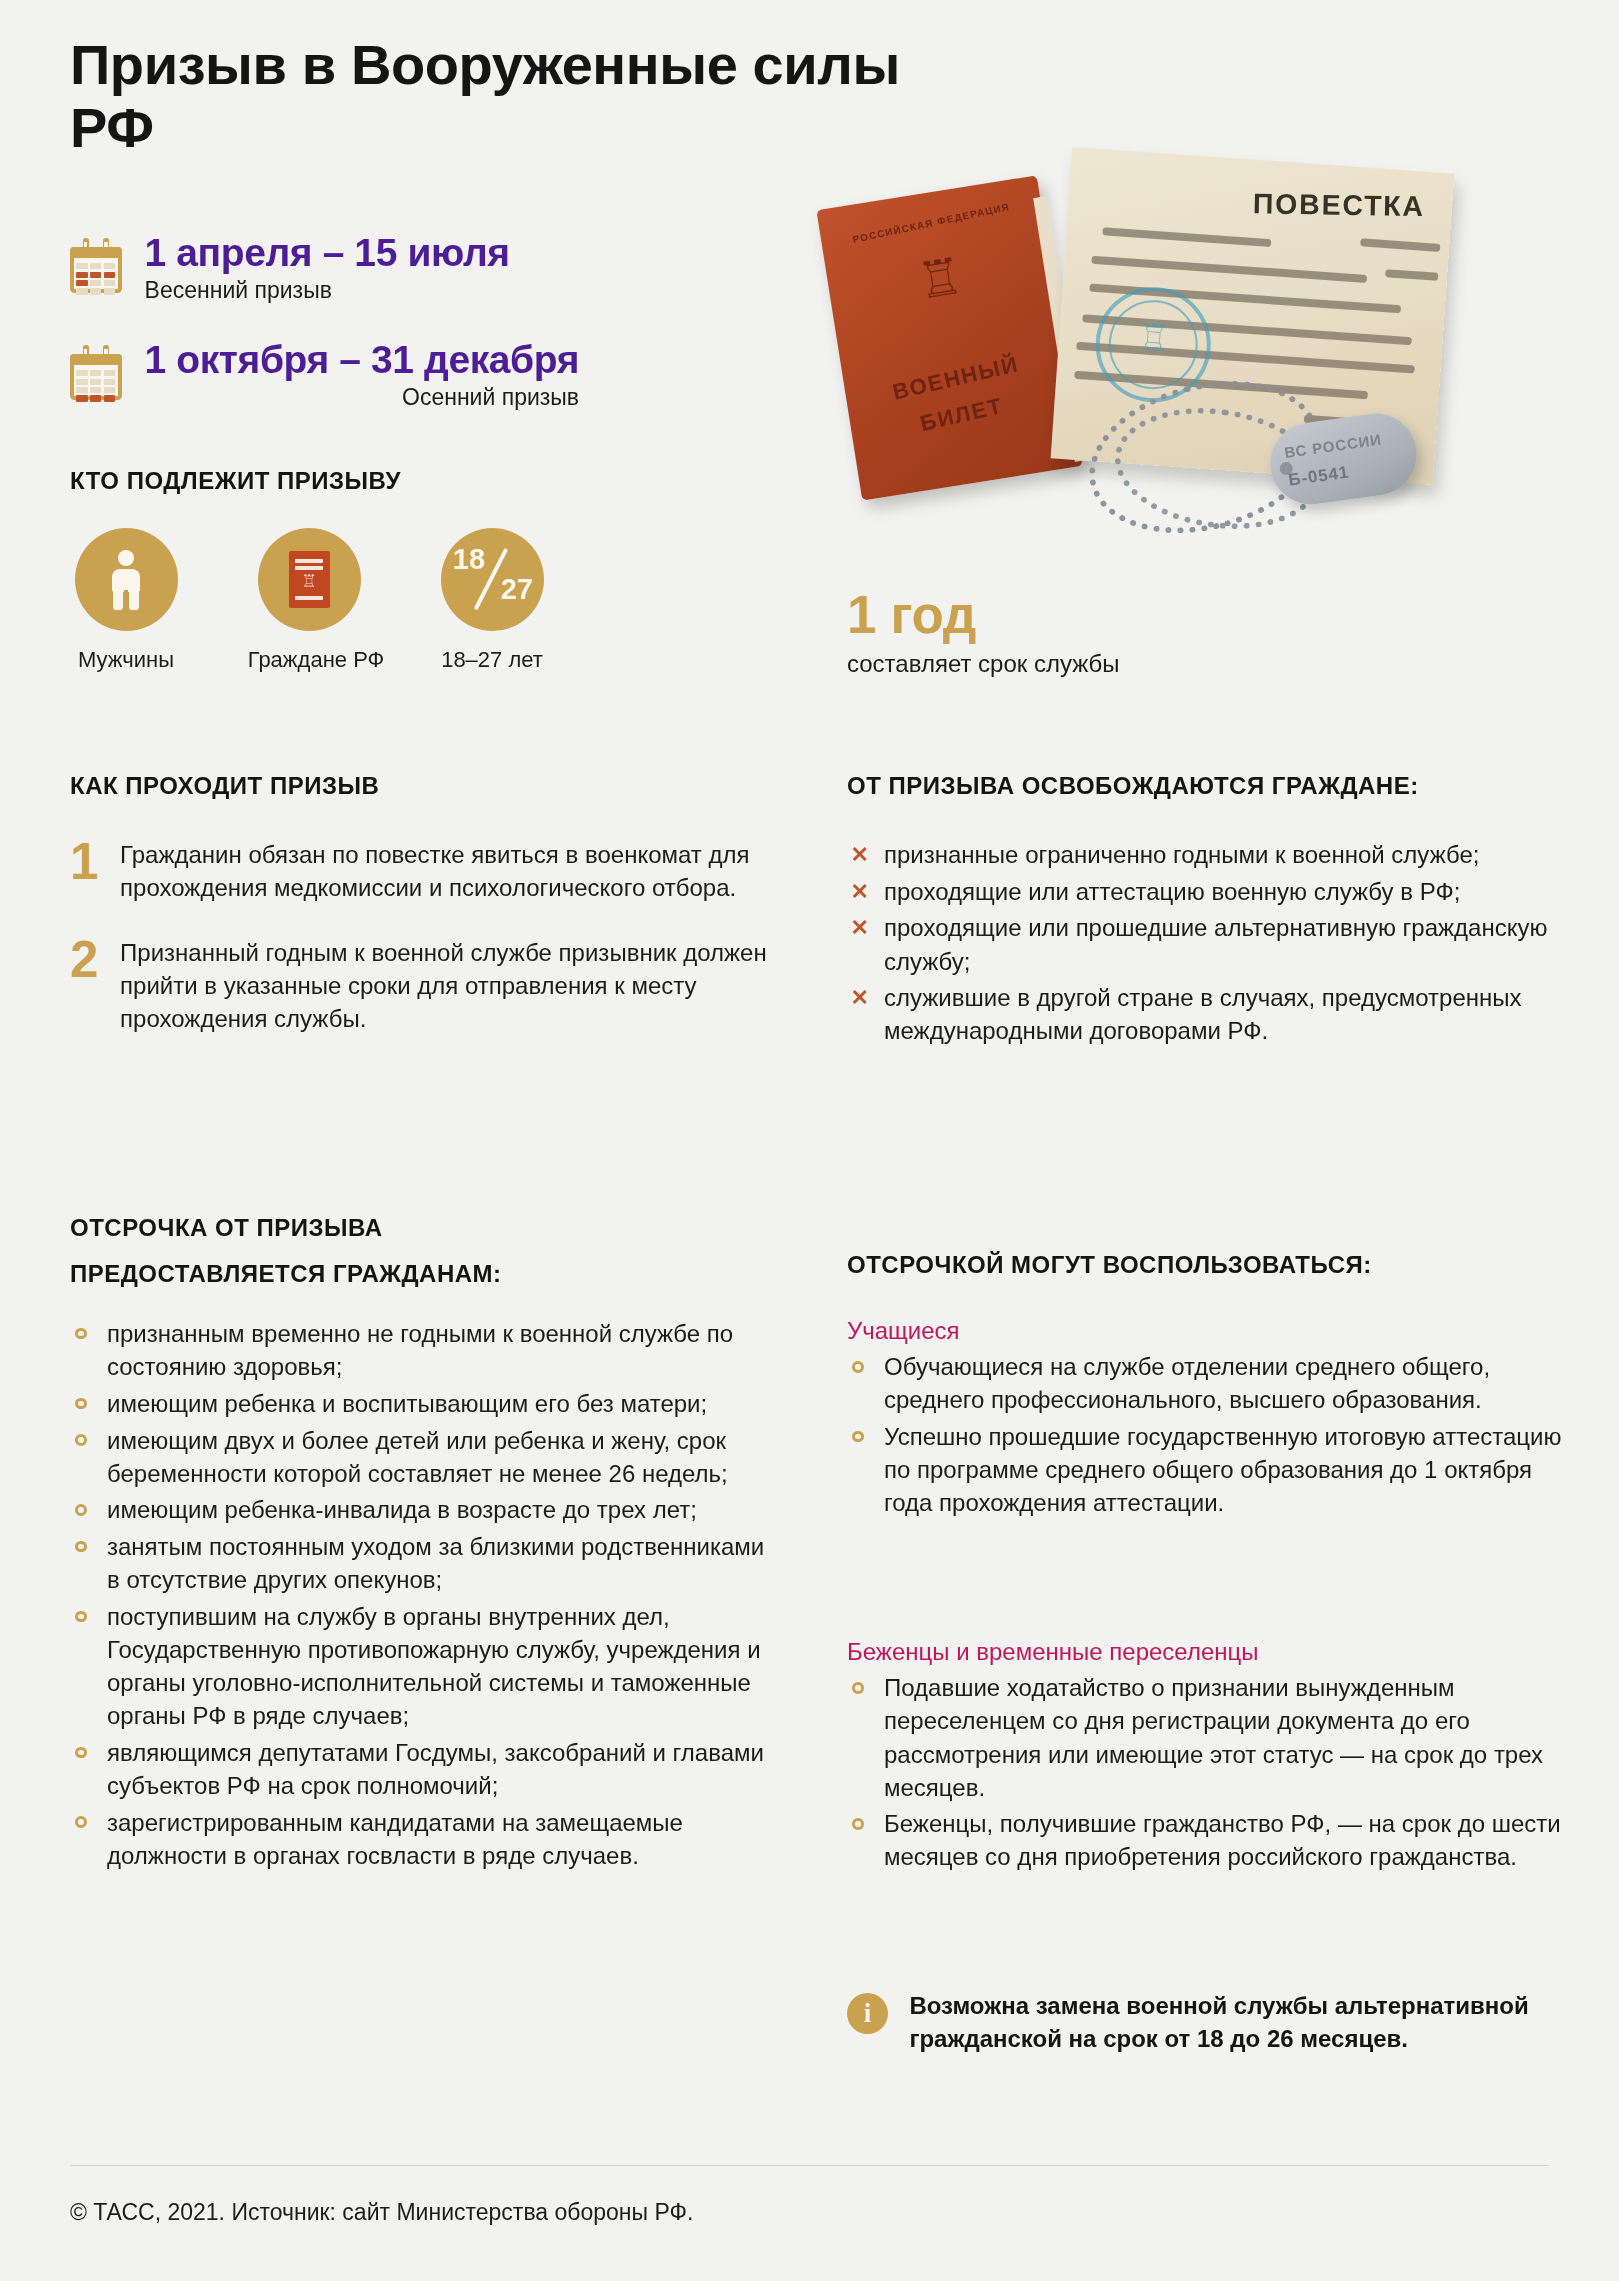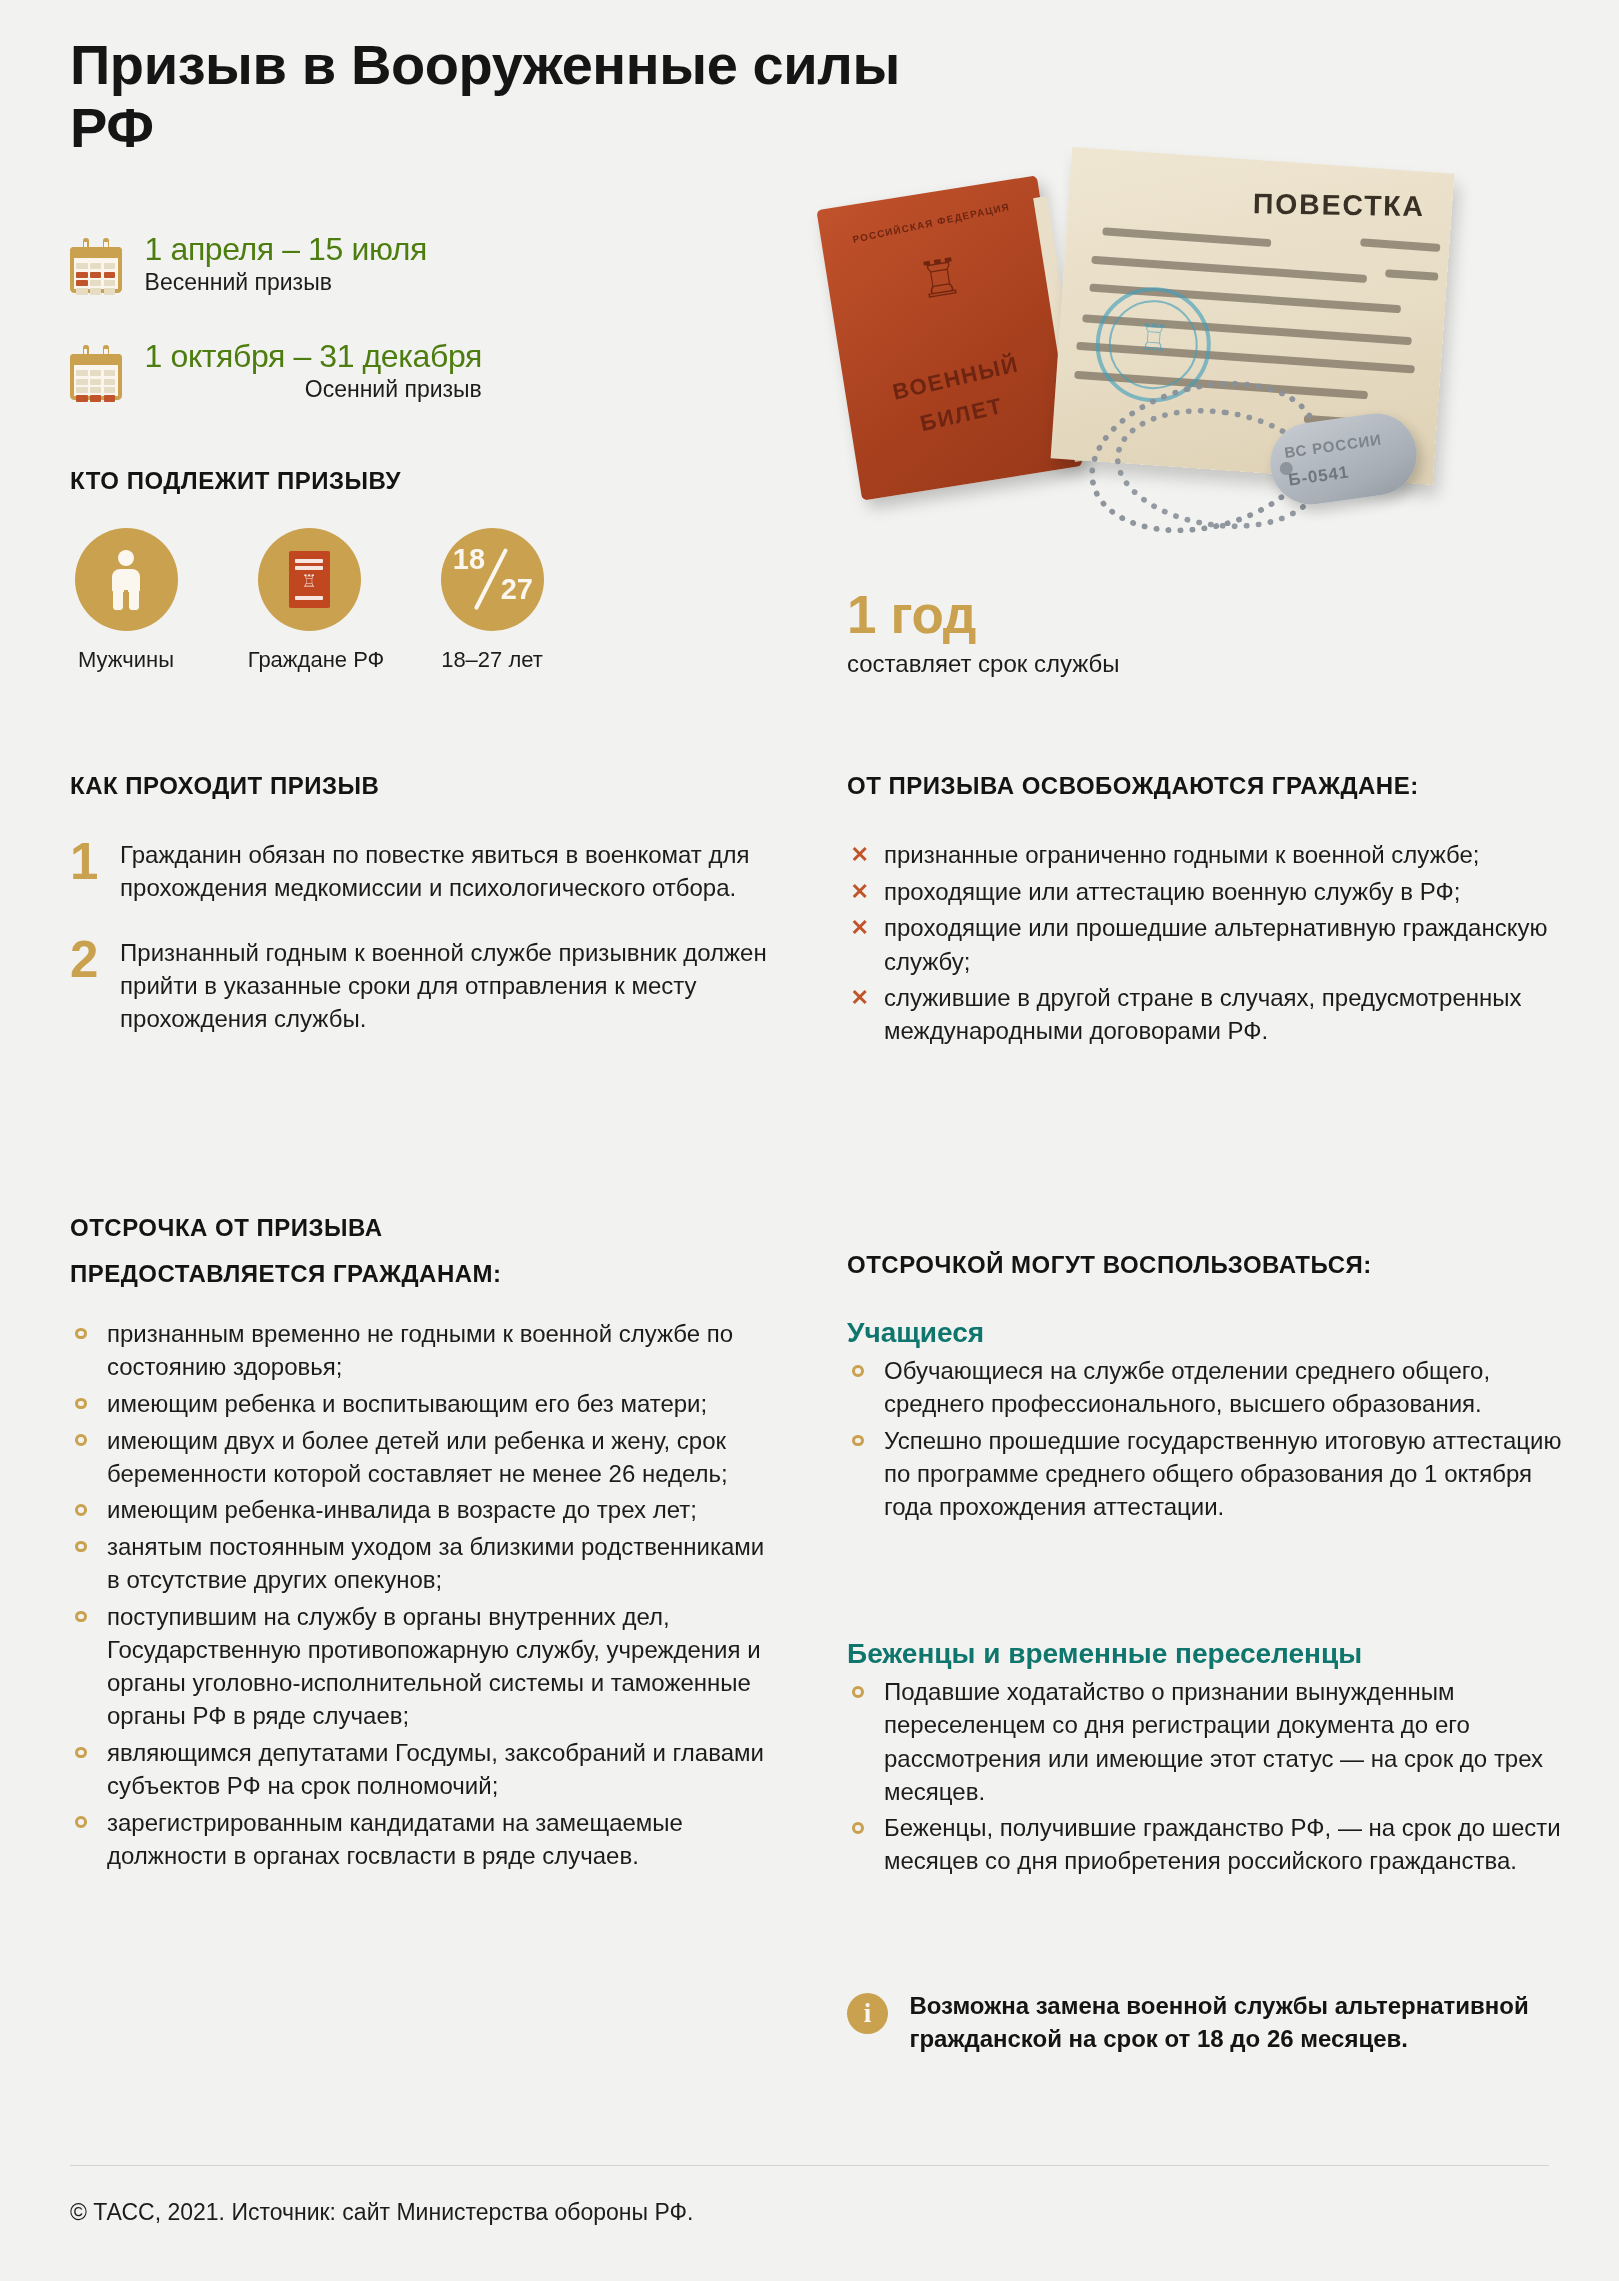--- a/index.html
+++ b/index.html
@@ -37,21 +37,21 @@
   .cal-ring.r2{left:33px;}
   .cal-ring i{position:absolute;left:1.3px;top:3.6px;width:3.6px;height:8px;background:#faf6ee;display:block;}
   .cal-grid{
     position:absolute;left:6.2px;top:25px;width:39px;
     display:grid;grid-template-columns:repeat(3,1fr);gap:2.2px;
   }
   .cal-cell{height:6.2px;background:#e6dcc4;border-radius:0.9px;}
   .cal-cell.on{background:#c0552b;}
 
   .cal-text{margin-left:19.6px;}
-  .cal-big{font-size:32px;font-weight:normal;color:#4d7c0f;line-height:1.05;letter-spacing:-0.4px;}
+  .cal-big{font-size:39px;font-weight:bold;color:#4c1d95;line-height:1.05;letter-spacing:-0.4px;}
   .cal-sub{font-size:23px;color:#1c1c1c;margin-top:2.7px;}
 
   
   .sec-head{
     font-size:24px;font-weight:bold;letter-spacing:0.5px;color:#141414;text-transform:uppercase;
   }
   .who-head{position:absolute;left:70px;top:467px;}
   .who-items{position:absolute;left:70px;top:528px;display:flex;gap:71px;}
   .who-item{width:112px;text-align:center;}
   .circle{
@@ -197,21 +197,21 @@
   }
   ul.lst li .bo{
     position:absolute;left:5.3px;top:10.7px;width:11.6px;height:11.6px;border-radius:50%;
     border:3.1px solid #c9a14f;box-sizing:border-box;
   }
 
   .list-free{position:absolute;left:847px;top:838px;width:713px;}
   .list-defer{position:absolute;left:70px;top:1317px;width:704px;}
   .list-r-head{position:absolute;left:847px;top:1251px;}
 
-  .sub-head{font-size:28px;font-weight:bold;color:#0f766e;margin-bottom:5.3px;}
+  .sub-head{font-size:24px;font-weight:normal;color:#be185d;margin-bottom:5.3px;}
   .grp{position:absolute;left:847px;width:722px;}
   .grp.g1{top:1317px;}
   .grp.g2{top:1638px;}
 
   
   .callout{position:absolute;left:847px;top:1989px;display:flex;width:713px;}
   .i-circle{
     width:41px;height:41px;border-radius:50%;background:#c9a14f;flex:none;margin-top:3.6px;
     color:#fbf7ef;font-size:27px;font-weight:bold;text-align:center;line-height:41px;
     font-family:"Liberation Serif",serif;

